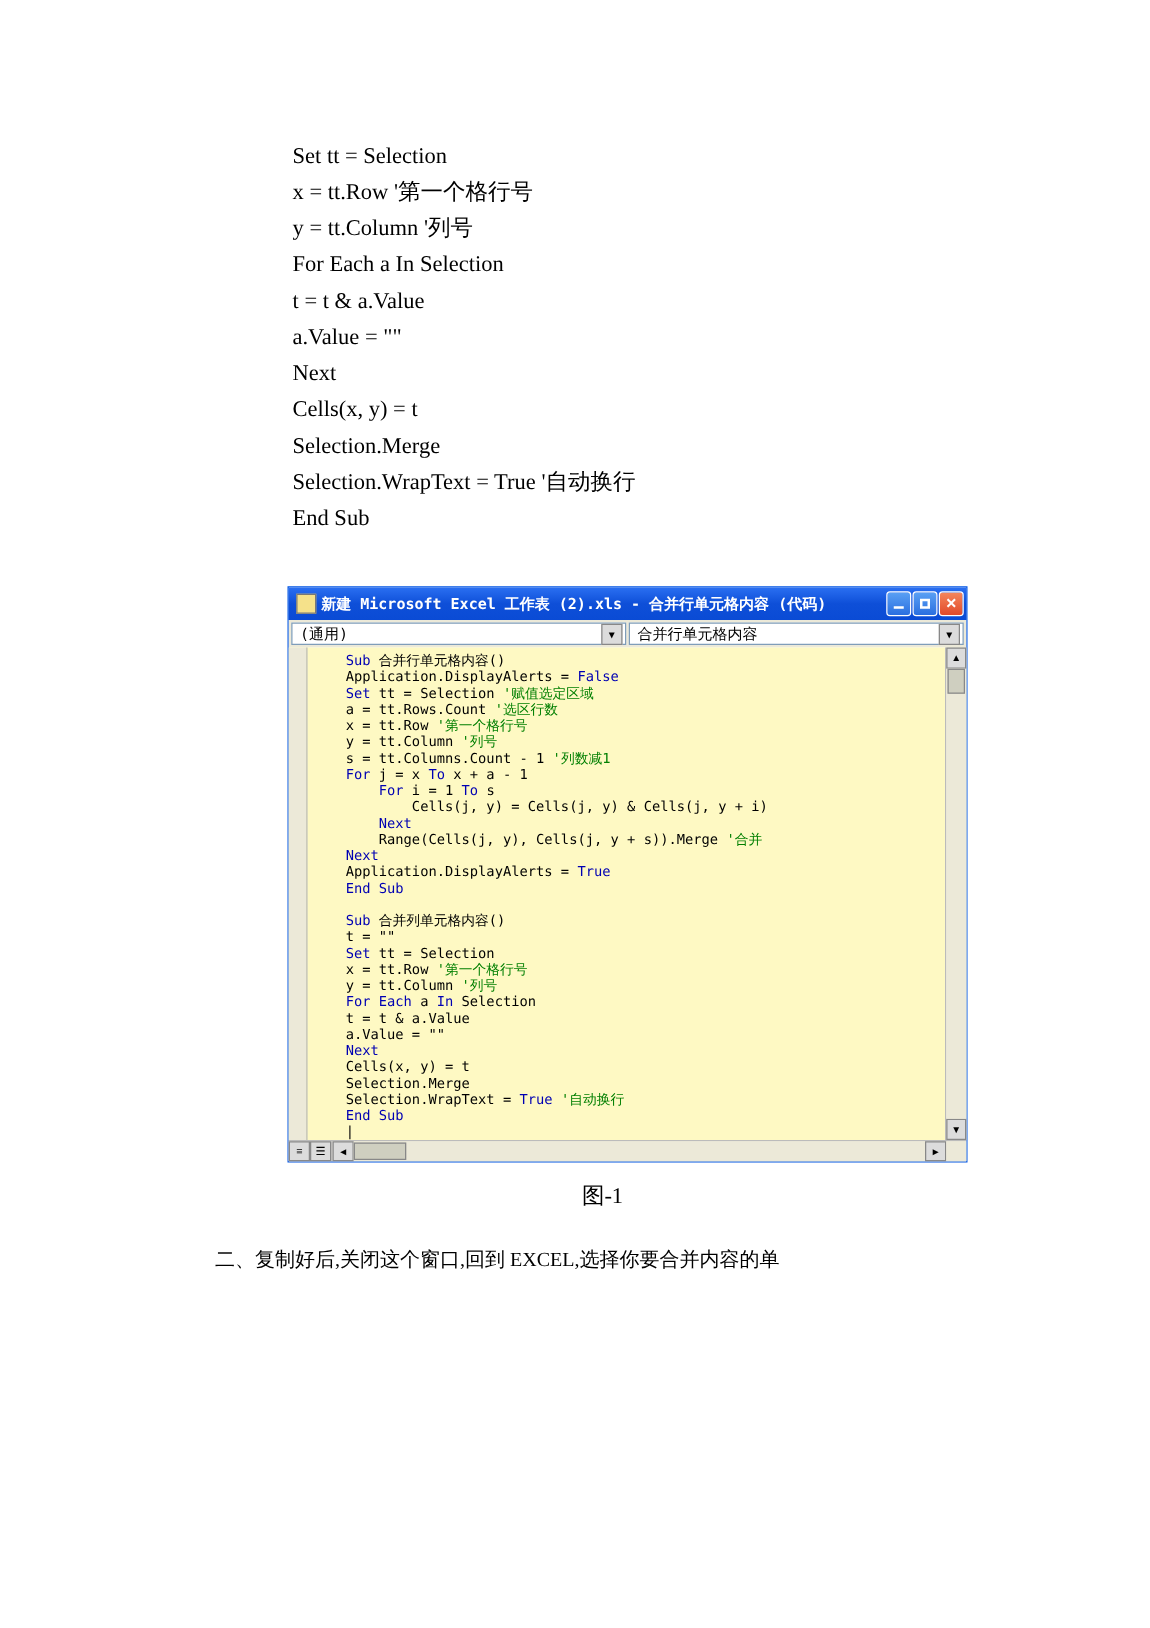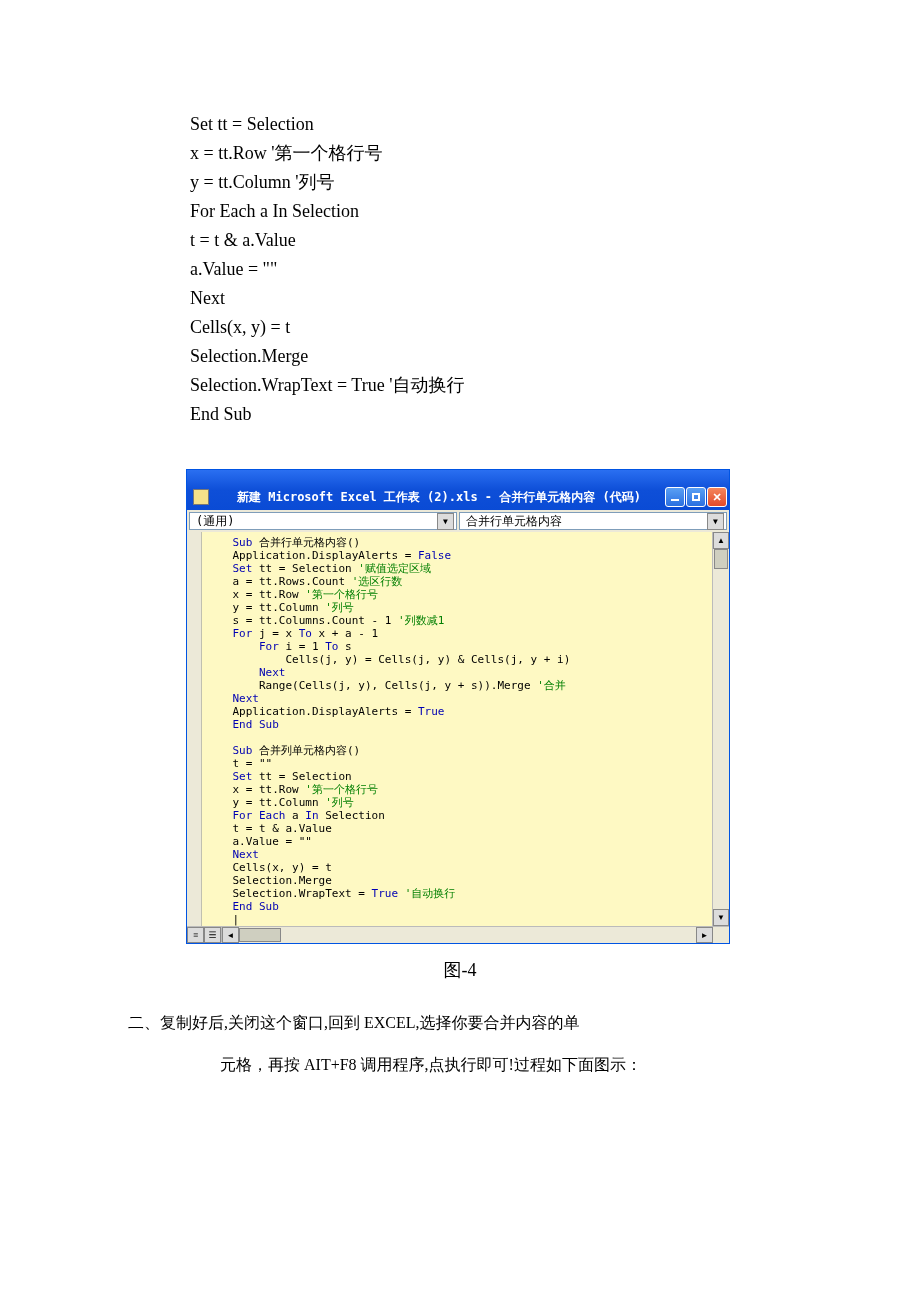--- a/index.html
+++ b/index.html
@@ -4,41 +4,41 @@
 <style>
   body {
     margin: 0;
     padding: 0;
     background: #fff;
     font-family: "SimSun", serif;
     width: 920px;
   }
   .page {
     padding: 110px 0 0 0;
+    margin-left: 44px;
   }
   .code-text {
     font-family: "Times New Roman", "SimSun", serif;
     font-size: 18px;
     line-height: 29px;
     color: #000;
     margin-left: 190px;
   }
   .vbe-window {
     width: 542px;
     margin: 40px 0 0 186px;
     border: 1px solid #0054e3;
     background: #fff;
   }
   .vbe-titlebar {
     height: 22px;
     background: linear-gradient(to bottom, #2a6ff1 0%, #0e4fd8 50%, #0a4bd5 100%);
     display: flex;
     align-items: center;
-    padding: 16px 2px 2px 6px;
-    text-align: center;
+    padding: 2px 2px 2px 6px;
   }
   .vbe-titlebar-icon {
     width: 16px; height: 16px;
     background: #f5e18a;
     border: 1px solid #777;
     margin-right: 4px;
     flex-shrink: 0;
     box-sizing: border-box;
   }
   .vbe-titlebar-text {
@@ -253,22 +253,19 @@
         <div class="hs-btn">◄</div>
         <div class="hs-track">
           <div class="hs-thumb" style="left:0;width:40px;"></div>
         </div>
         <div class="hs-btn">►</div>
       </div>
       <div class="corner"></div>
     </div>
   </div>
 
-  <div class="caption">图-4</div>
+  <div class="caption">图-1</div>
 
   <div class="body-text">
     <span class="list-marker">二、</span><span>复制好后,关闭这个窗口,回到 EXCEL,选择你要合并内容的单</span>
   </div>
-  <div class="body-text indent2">
-    <span>元格，再按 AIT+F8 调用程序,点执行即可!过程如下面图示：</span>
-  </div>
 
 </div>
 
 </body></html>

